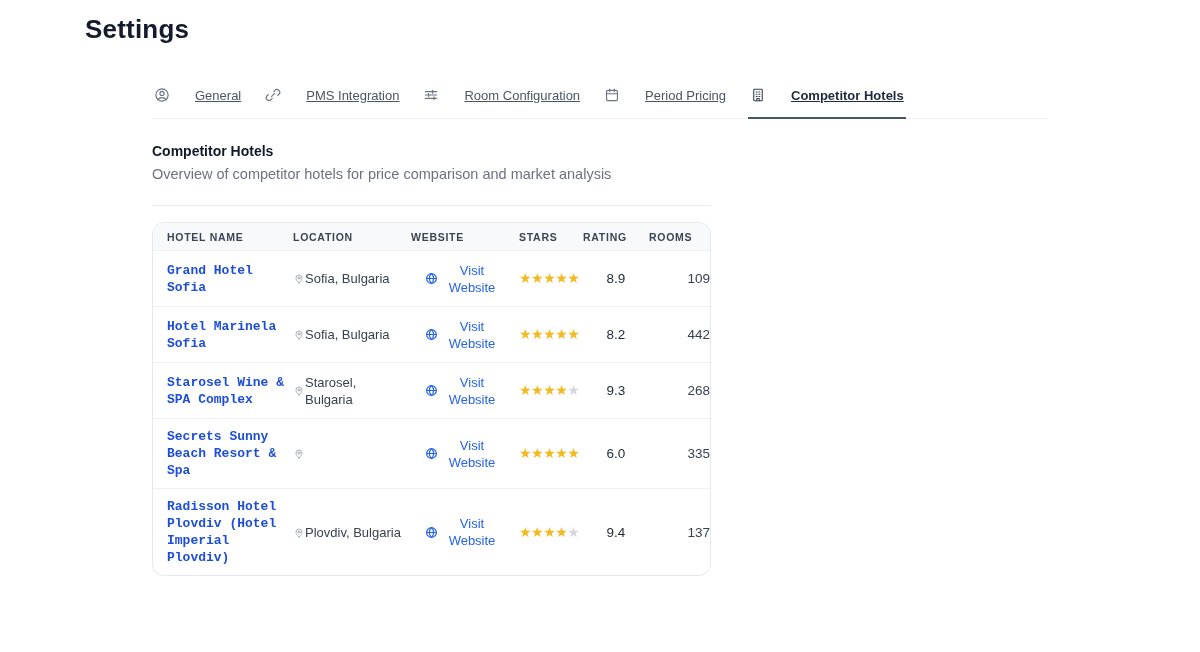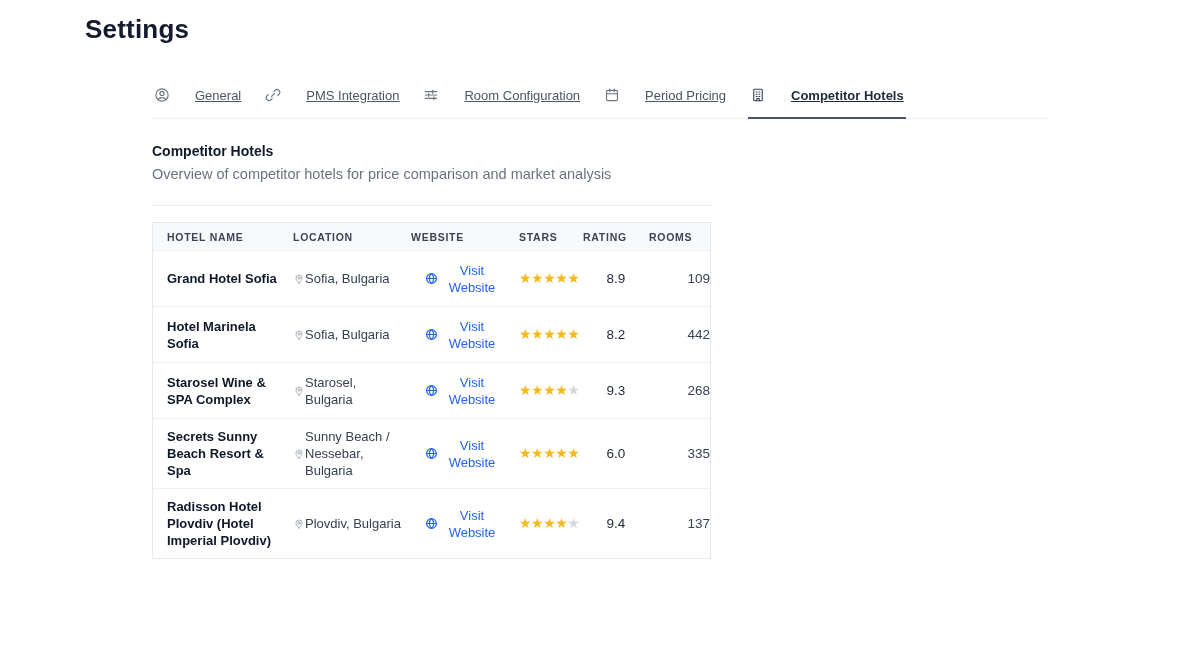--- a/index.html
+++ b/index.html
@@ -18,33 +18,33 @@
   .tab .tab-icon svg { width:16px; height:16px; display:block; }
   .tab.active { color:#1e293b; font-weight:600; border-bottom-color:var(--underline,#475569); }
   .tab.active .tab-icon { color:#334155; }
 
   
   .section-head { margin-top:24px; font-size:14px; font-weight:700; color:#111827; }
   .section-desc { margin-top:7px; font-size:14.5px; color:#6b7280; }
   .divider { margin-top:23px; width:559px; height:1px; background:#e9ebee; }
 
   
-  .card { margin-top:16px; width:559px; border:1px solid #e5e8ec; border-radius:0; overflow:hidden; }
+  .card { margin-top:16px; width:559px; border:1px solid #e5e8ec; border-radius:12px; overflow:hidden; }
   .trow { display:grid; grid-template-columns:140px 114px 96px 80px 66px 61px; align-items:center; }
   .trow.head { background:var(--header-bg,#f8f9fb); }
   .th { font-size:10.5px; font-weight:700; letter-spacing:.07em; color:#3b4354; text-transform:uppercase;
         padding:8px 0 7px 0; }
   .th-name { padding-left:14px; }
   .th-web  { padding-left:4px; }
   .th-stars{ padding-left:16px; }
   .th-rating, .th-rooms { }
 
   .trow.body { border-top:1px solid #eef0f3; min-height:56px; padding:9px 0; }
   .td { font-size:13px; line-height:17px; }
-  .td-name { padding-left:14px; padding-right:4px; font-size:13px; font-weight:600; color:#0f172a; }
+  .td-name { padding-left:14px; padding-right:4px; font-size:13px; font-weight:600; color:#1d4ed8;font-family:Liberation Mono, monospace; }
   .td-loc { display:flex; align-items:center; color:#374151; }
   .td-loc .pin { display:inline-flex; color:#a6acb5; flex:0 0 auto; }
   .td-loc .pin svg { width:12px; height:13px; display:block; }
   .loc-text { max-width:98px; }
   .td-web { padding-left:18px;text-align:center; }
   .weblink { display:flex; align-items:center; gap:5px; color:var(--link,#2563eb); text-decoration:none; }
   .weblink .globe { display:inline-flex; color:var(--link,#2563eb); flex:0 0 auto; }
   .weblink .globe svg { width:13px; height:13px; display:block; }
   .weblabel { width:58px; }
   .td-stars { padding-left:16px; font-size:14px; letter-spacing:-.5px; white-space:nowrap; }
@@ -208,21 +208,20 @@
   </div>
         <div class="trow body">
     <div class="td td-name">Secrets Sunny Beach Resort &amp; Spa</div>
     <div class="td td-loc">
       <span class="pin">
               <svg viewBox="0 0 24 24" fill="none" stroke="currentColor" stroke-width="1.9" stroke-linecap="round" stroke-linejoin="round">
                 <path d="M12 21.2c-4-3.8-6.1-7.1-6.1-10a6.1 6.1 0 1 1 12.2 0c0 2.9-2.1 6.2-6.1 10z"></path>
                 <circle cx="12" cy="11" r="2.3"></circle>
               </svg>
             </span>
-      <span class="loc-text">Sunny Beach / Nessebar, Bulgaria</span>
     </div>
     <div class="td td-web">
       <a href="#" class="weblink">
         <span class="globe">
                 <svg viewBox="0 0 24 24" fill="none" stroke="currentColor" stroke-width="2.2" stroke-linecap="round" stroke-linejoin="round">
                   <circle cx="12" cy="12" r="9"></circle>
                   <path d="M3 12h18"></path>
                   <path d="M12 3c2.6 2.4 4 5.6 4 9s-1.4 6.6-4 9c-2.6-2.4-4-5.6-4-9s1.4-6.6 4-9z"></path>
                 </svg>
               </span>

